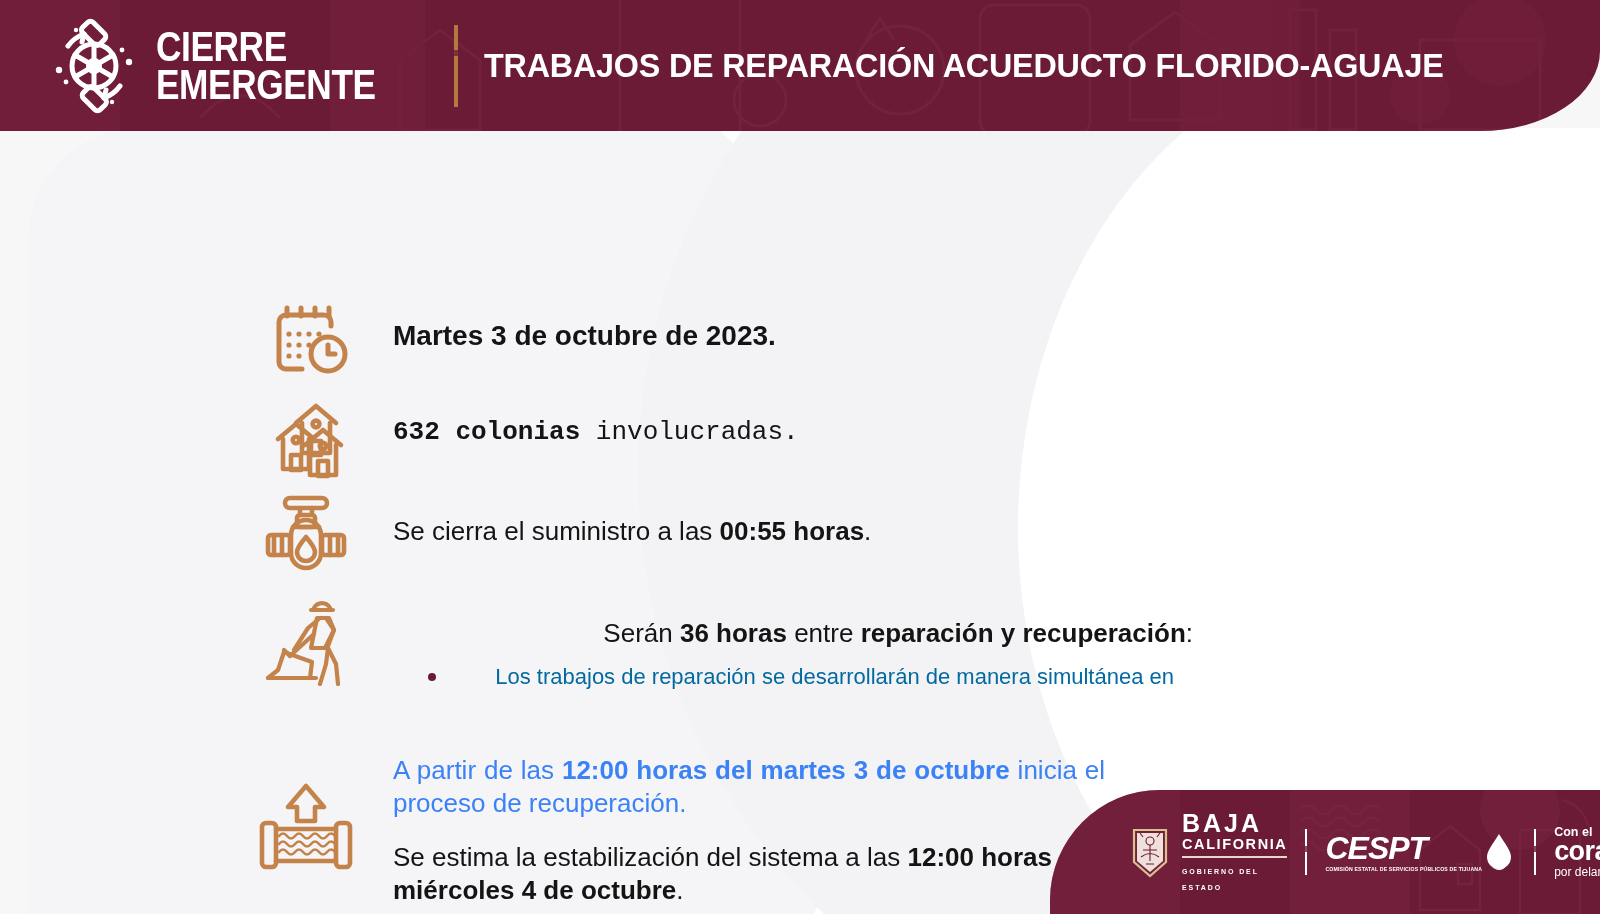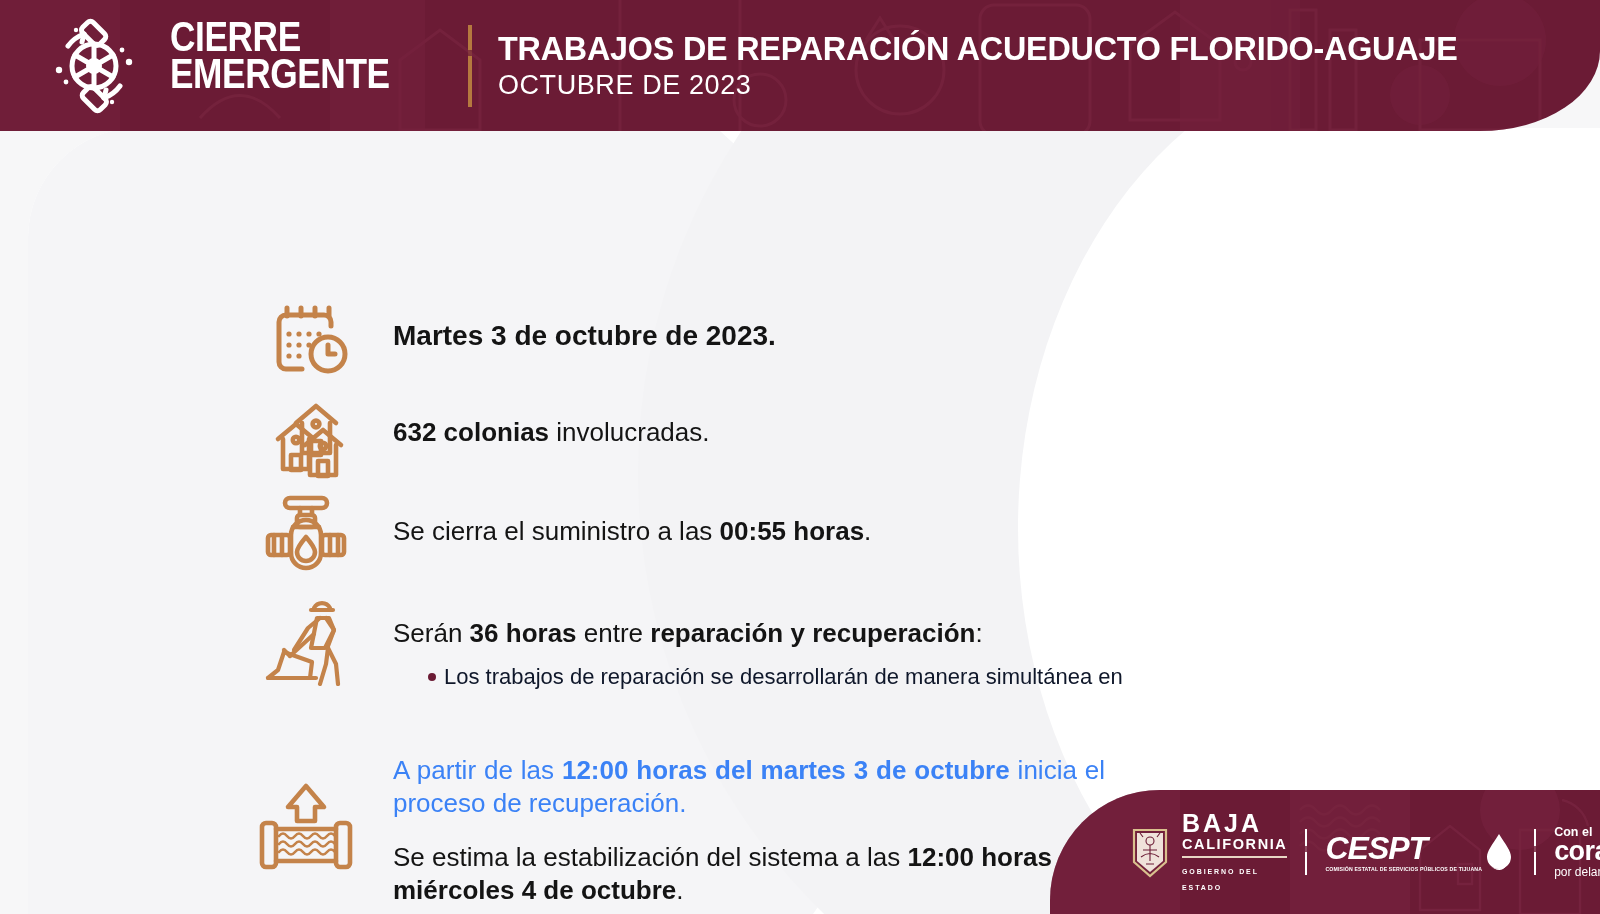--- a/index.html
+++ b/index.html
@@ -39,21 +39,21 @@
   .header-inner {
     position:absolute;
     left:0; top:0;
     width:1600px; height:131px;
     display:flex; align-items:center;
     padding-left:46px;
     z-index:4;
   }
 
   
-  .brand-lockup { display:flex; gap:28px; }
+  .brand-lockup { display:flex; align-items:center; gap:14px; }
   .valve-mark { width:96px; height:96px; flex:0 0 96px; }
   .brand-words {
     color:#fff;
     font-family:"Liberation Sans", sans-serif;
     font-weight:bold;
     line-height:.88;
     letter-spacing:-0.5px;
     transform:scaleX(.82);
     transform-origin:left center;
   }
@@ -138,37 +138,37 @@
     color:#141414;
     font-size:25.5px;
     line-height:1.28;
   }
   .row-text b { font-weight:bold; }
 
   .r1 { left:230px; top:176px; }
   .r1 .row-icon { width:96px; height:76px; }
   .r1 .row-text { margin-left:39px; margin-top:14px; font-size:28px; font-weight:bold; }
 
-  .r2 { left:230px; top:265px; }
+  .r2 { left:230px; top:265px;font-family:Liberation Mono, monospace; }
   .r2 .row-icon { width:96px; height:86px; }
   .r2 .row-text { margin-left:39px; margin-top:23px; font-size:26px; }
 
   .r3 { left:230px; top:365px; }
   .r3 .row-icon { width:96px; height:80px; }
   .r3 .row-text { margin-left:39px; margin-top:22px; font-size:26px; }
 
-  .r4 { left:226px; top:470px; }
+  .r4 { left:226px; top:470px;text-align:right; }
   .r4 .row-icon { width:104px; height:88px; }
   .r4 .row-body { margin-left:35px; margin-top:20px; width:800px; }
   .r4 .lead { font-size:26px; color:#141414; }
   .bullets { margin:15px 0 0 51px; }
   .bullet-line {
     position:relative;
     font-size:22px;
-    color:#0f172a;
+    color:#0369a1;
     line-height:1.2;
     max-width:730px;
   }
   .bullet-dot {
     position:absolute;
     left:-16px; top:9px;
     width:8px; height:8px;
     border-radius:50%;
     background:#6b1b35;
   }
@@ -302,21 +302,20 @@
         <span class="brand-words">
           <span class="l1">CIERRE</span>
           <span class="l2">EMERGENTE</span>
         </span>
       </div>
 
       <span class="divider-bar"></span>
 
       <div class="title-block">
         <div class="main-title">TRABAJOS DE REPARACIÓN ACUEDUCTO FLORIDO-AGUAJE</div>
-        <div class="sub-title">OCTUBRE DE 2023</div>
       </div>
     </div>
   </div>
 
   <div class="content-card">
     <div class="card-swoosh-1"></div>
     <div class="card-swoosh-2"></div>
     <div class="card-swoosh-3"></div>
 
     <div class="rows">

